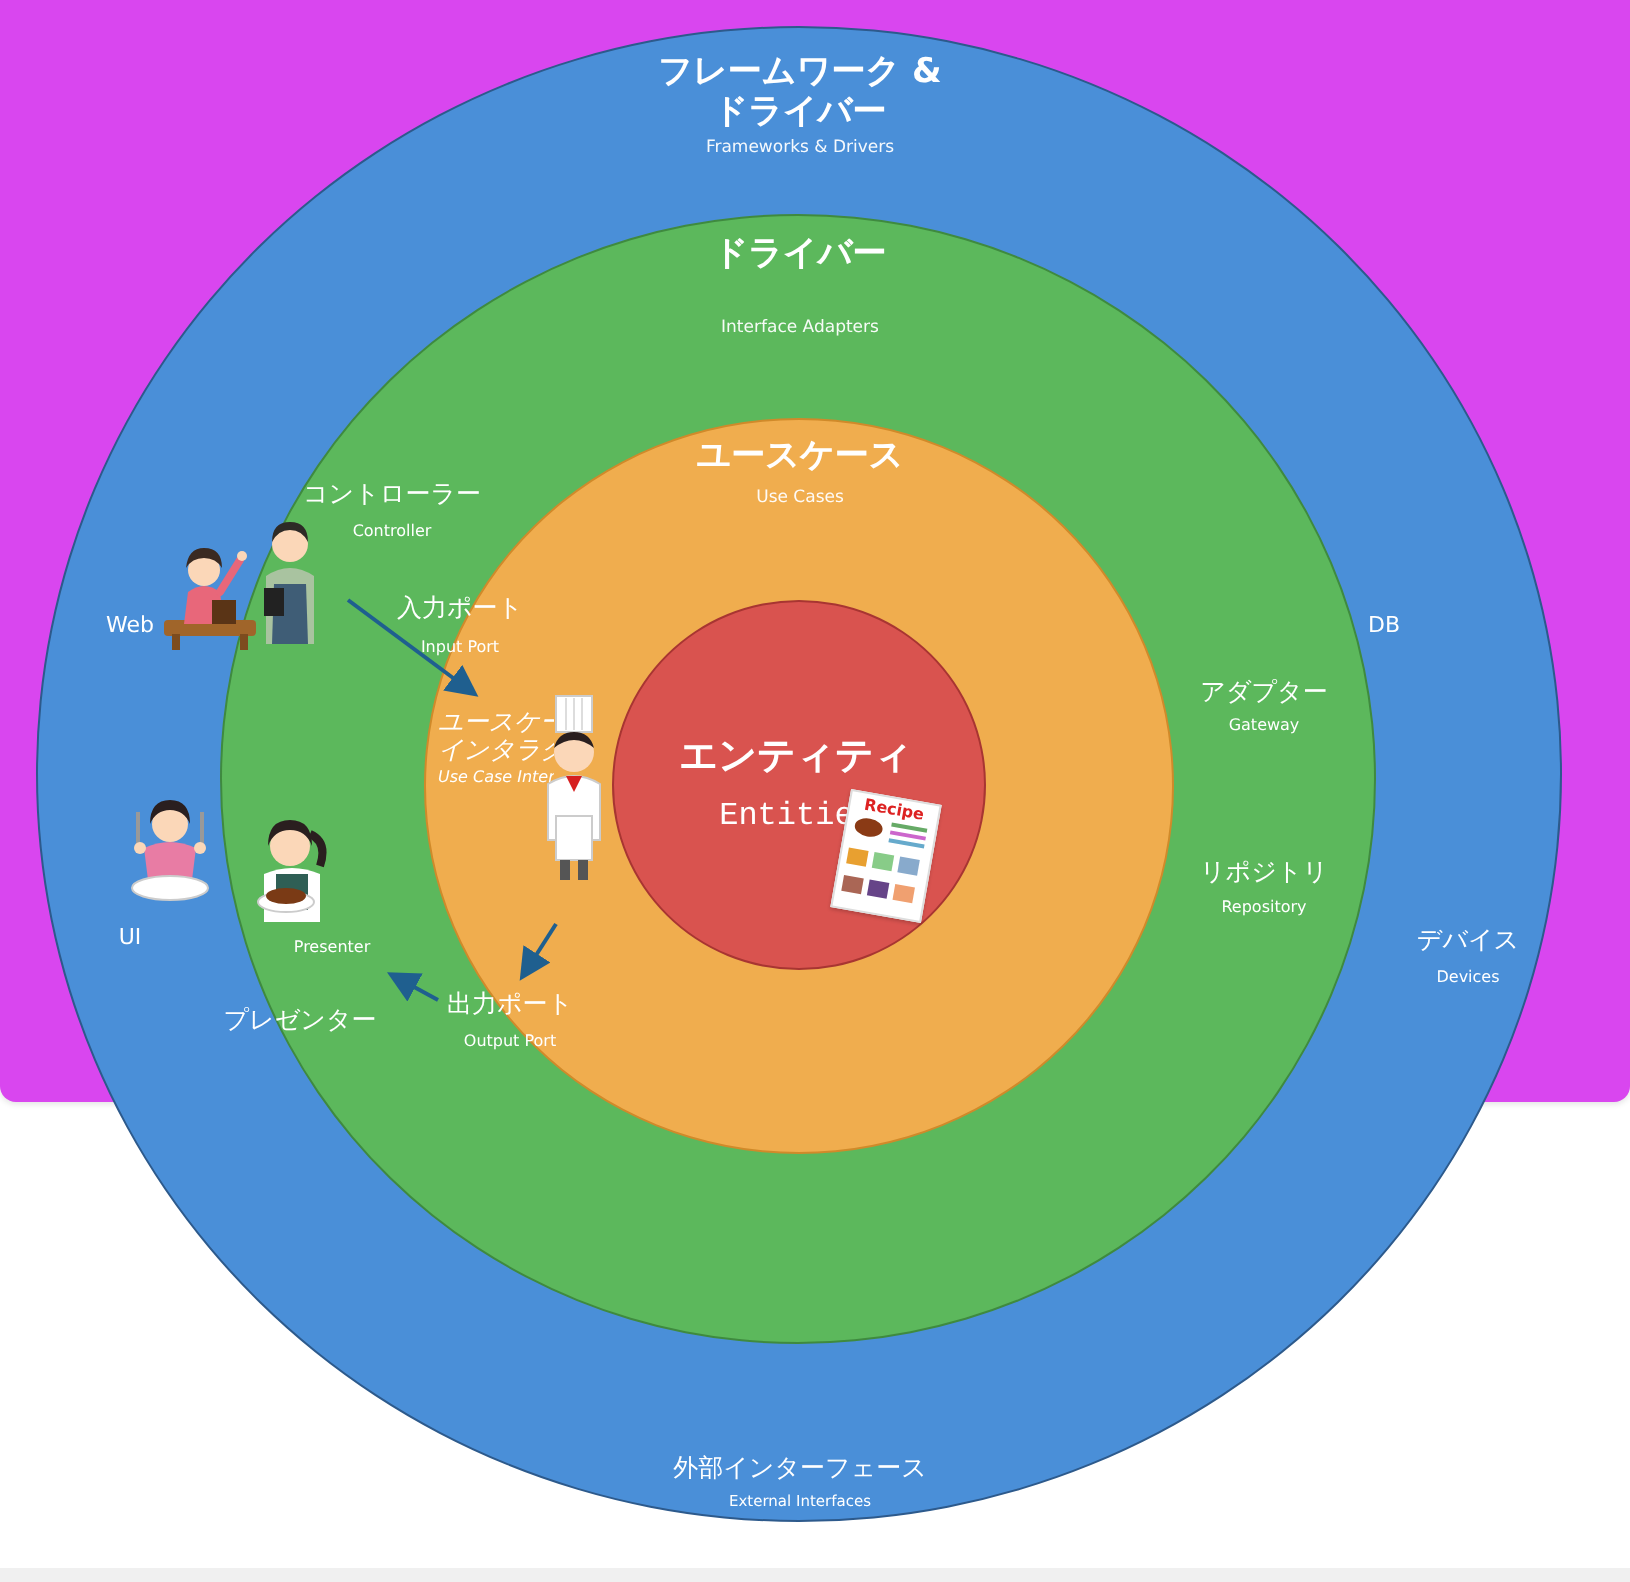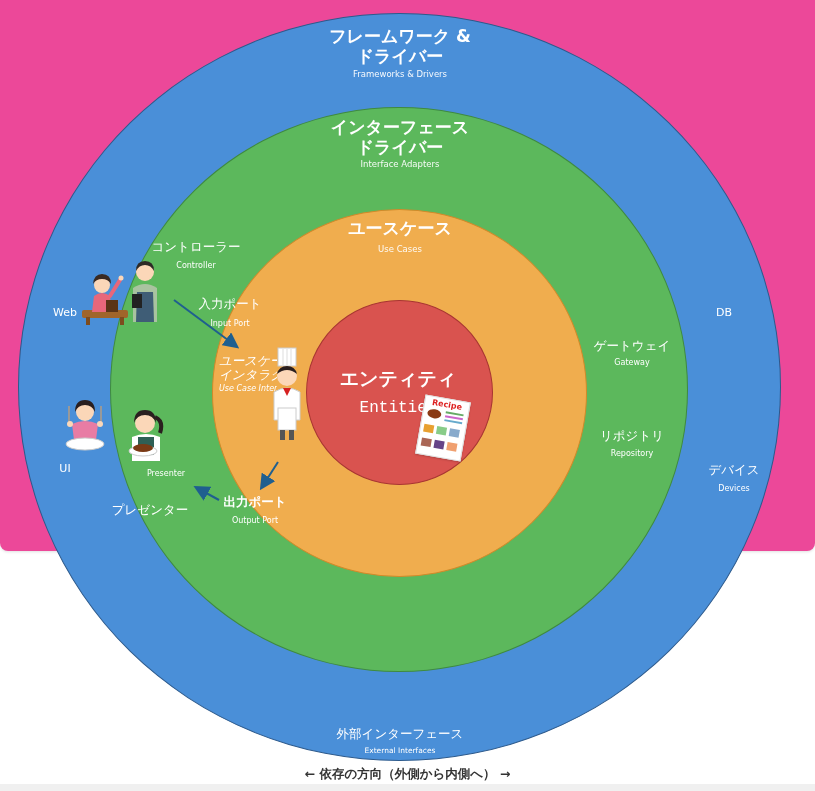--- a/index.html
+++ b/index.html
@@ -1,18 +1,18 @@
 <!DOCTYPE html>
 <html><head>
 <meta charset="utf-8">
 <style>
   html, body { margin:0; padding:0; }
   body { width:815px; height:791px; background:#ffffff; position:relative; overflow:hidden;
          font-family:"DejaVu Sans", "Liberation Sans", sans-serif; }
-  .card { position:absolute; left:0; top:0; width:815px; height:551px; background:#ec4899;
+  .card { position:absolute; left:0; top:0; width:815px; height:551px; background:#d946ef;
           border-radius:0 0 8px 8px; box-shadow:0 1px 3px rgba(0,0,0,0.12); }
   .footer-strip { position:absolute; left:0; top:784px; width:815px; height:7px; background:#f0f0f0; }
   .ring { position:absolute; border-radius:50%; box-sizing:border-box; }
   .ring.outer { left:18px; top:13px; width:763px; height:748px; background:#4a8fd8; border:1.5px solid #2d5a8c; }
   .ring.adapter { left:110px; top:107px; width:578px; height:565px; background:#5cb85c; border:1px solid #3f8a3f; }
   .ring.usecase { left:212px; top:209px; width:375px; height:368px; background:#f0ad4e; border:1px solid #d08a2a; }
   .ring.entity { left:306px; top:300px; width:187px; height:185px; background:#d9534f; border:1px solid #a83532; }
   .lbl { position:absolute; color:#fff; text-align:center; white-space:nowrap; transform:translateX(-50%); line-height:1.15; }
   .big { font-weight:bold; font-size:17px; }
   .mid { font-size:12.5px; }
@@ -33,60 +33,59 @@
   <div class="ring usecase"></div>
   <div class="ring entity"></div>
 
   <div class="lbl big" style="left:400px; top:27px;">
     <div>フレームワーク &amp;</div>
     <div>ドライバー</div>
   </div>
   <div class="lbl sm" style="left:400px; top:70px;">Frameworks &amp; Drivers</div>
 
   <div class="lbl big" style="left:400px; top:118px;">
-    <div>インターフェース</div>
     <div>ドライバー</div>
   </div>
   <div class="lbl sm" style="left:400px; top:160px;">Interface Adapters</div>
 
   <div class="lbl big" style="left:400px; top:219px;">ユースケース</div>
   <div class="lbl sm" style="left:400px; top:245px;">Use Cases</div>
 
   <div class="lbl" style="left:398px; top:368px; font-size:19px; font-weight:bold;">エンティティ</div>
   <div class="lbl" style="left:398px; top:399px; font-size:16px;font-family:Liberation Mono, monospace;">Entities</div>
 
   <div class="lbl mid" style="left:65px; top:307px; font-size:11px;">Web</div>
   <div class="lbl mid" style="left:65px; top:463px; font-size:11px;">UI</div>
-  <div class="lbl mid" style="left:724px; top:307px; font-size:11px;">DB</div>
+  <div class="lbl mid" style="left:692px; top:307px; font-size:11px;">DB</div>
   <div class="lbl mid" style="left:734px; top:463px;">デバイス</div>
   <div class="lbl xsm" style="left:734px; top:484px;text-align:right;">Devices</div>
   <div class="lbl mid" style="left:400px; top:727px;">外部インターフェース</div>
   <div class="lbl xsm" style="left:400px; top:747px; font-size:7.5px;">External Interfaces</div>
 
   <div class="lbl mid" style="left:196px; top:240px;">コントローラー</div>
   <div class="lbl xsm" style="left:196px; top:261px;">Controller</div>
   <div class="lbl mid" style="left:150px; top:471px;margin-top:32px;">プレゼンター</div>
   <div class="lbl xsm" style="left:166px; top:469px;">Presenter</div>
-  <div class="lbl mid" style="left:632px; top:339px;">ゲートウェイ</div>
+  <div class="lbl mid" style="left:632px; top:339px;">アダプター</div>
   <div class="lbl xsm" style="left:632px; top:358px;">Gateway</div>
   <div class="lbl mid" style="left:632px; top:429px;">リポジトリ</div>
   <div class="lbl xsm" style="left:632px; top:449px;">Repository</div>
 
   <div class="lbl mid" style="left:230px; top:297px;">入力ポート</div>
   <div class="lbl xsm" style="left:230px; top:319px;">Input Port</div>
 
   <div style="position:absolute; left:215px; top:354px; width:62px; height:48px; overflow:hidden;font-style:italic;">
     <div style="color:#fff; font-size:12.5px; line-height:1.1; white-space:nowrap; position:absolute; left:4px; top:0;">
       <div>ユースケー</div>
       <div>インタラク</div>
     </div>
     <div style="color:#fff; font-size:8px; white-space:nowrap; position:absolute; left:4px; top:30px;">Use Case Intera</div>
   </div>
 
-  <div class="lbl mid" style="left:255px; top:495px;font-weight:bold;">出力ポート</div>
+  <div class="lbl mid" style="left:255px; top:495px;">出力ポート</div>
   <div class="lbl xsm" style="left:255px; top:516px;">Output Port</div>
 
   <svg class="arrows" viewBox="0 0 815 791">
     <defs>
       <marker id="ah" markerWidth="8" markerHeight="8" refX="6" refY="4" orient="auto">
         <path d="M0,0 L8,4 L0,8 Z" fill="#1f5f8f"></path>
       </marker>
     </defs>
     <line x1="174" y1="300" x2="236" y2="346" stroke="#1f5f8f" stroke-width="2" marker-end="url(#ah)"></line>
     <line x1="278" y1="462" x2="262" y2="487" stroke="#1f5f8f" stroke-width="2" marker-end="url(#ah)"></line>
@@ -155,15 +154,14 @@
     <div style="position:absolute; left:22px; top:16px; width:18px; height:2px; background:#c6c;"></div>
     <div style="position:absolute; left:22px; top:20px; width:18px; height:2px; background:#6ac;"></div>
     <div style="position:absolute; left:3px; top:28px; width:10px; height:8px; background:#e8a030;"></div>
     <div style="position:absolute; left:16px; top:28px; width:10px; height:8px; background:#8c8;"></div>
     <div style="position:absolute; left:29px; top:28px; width:10px; height:8px; background:#8ac;"></div>
     <div style="position:absolute; left:3px; top:42px; width:10px; height:8px; background:#a65;"></div>
     <div style="position:absolute; left:16px; top:42px; width:10px; height:8px; background:#648;"></div>
     <div style="position:absolute; left:29px; top:42px; width:10px; height:8px; background:#f0a070;"></div>
   </div>
 
-  <div class="bottom-caption">← 依存の方向（外側から内側へ） →</div>
 </div>
 <div class="footer-strip"></div>
 
 </body></html>

